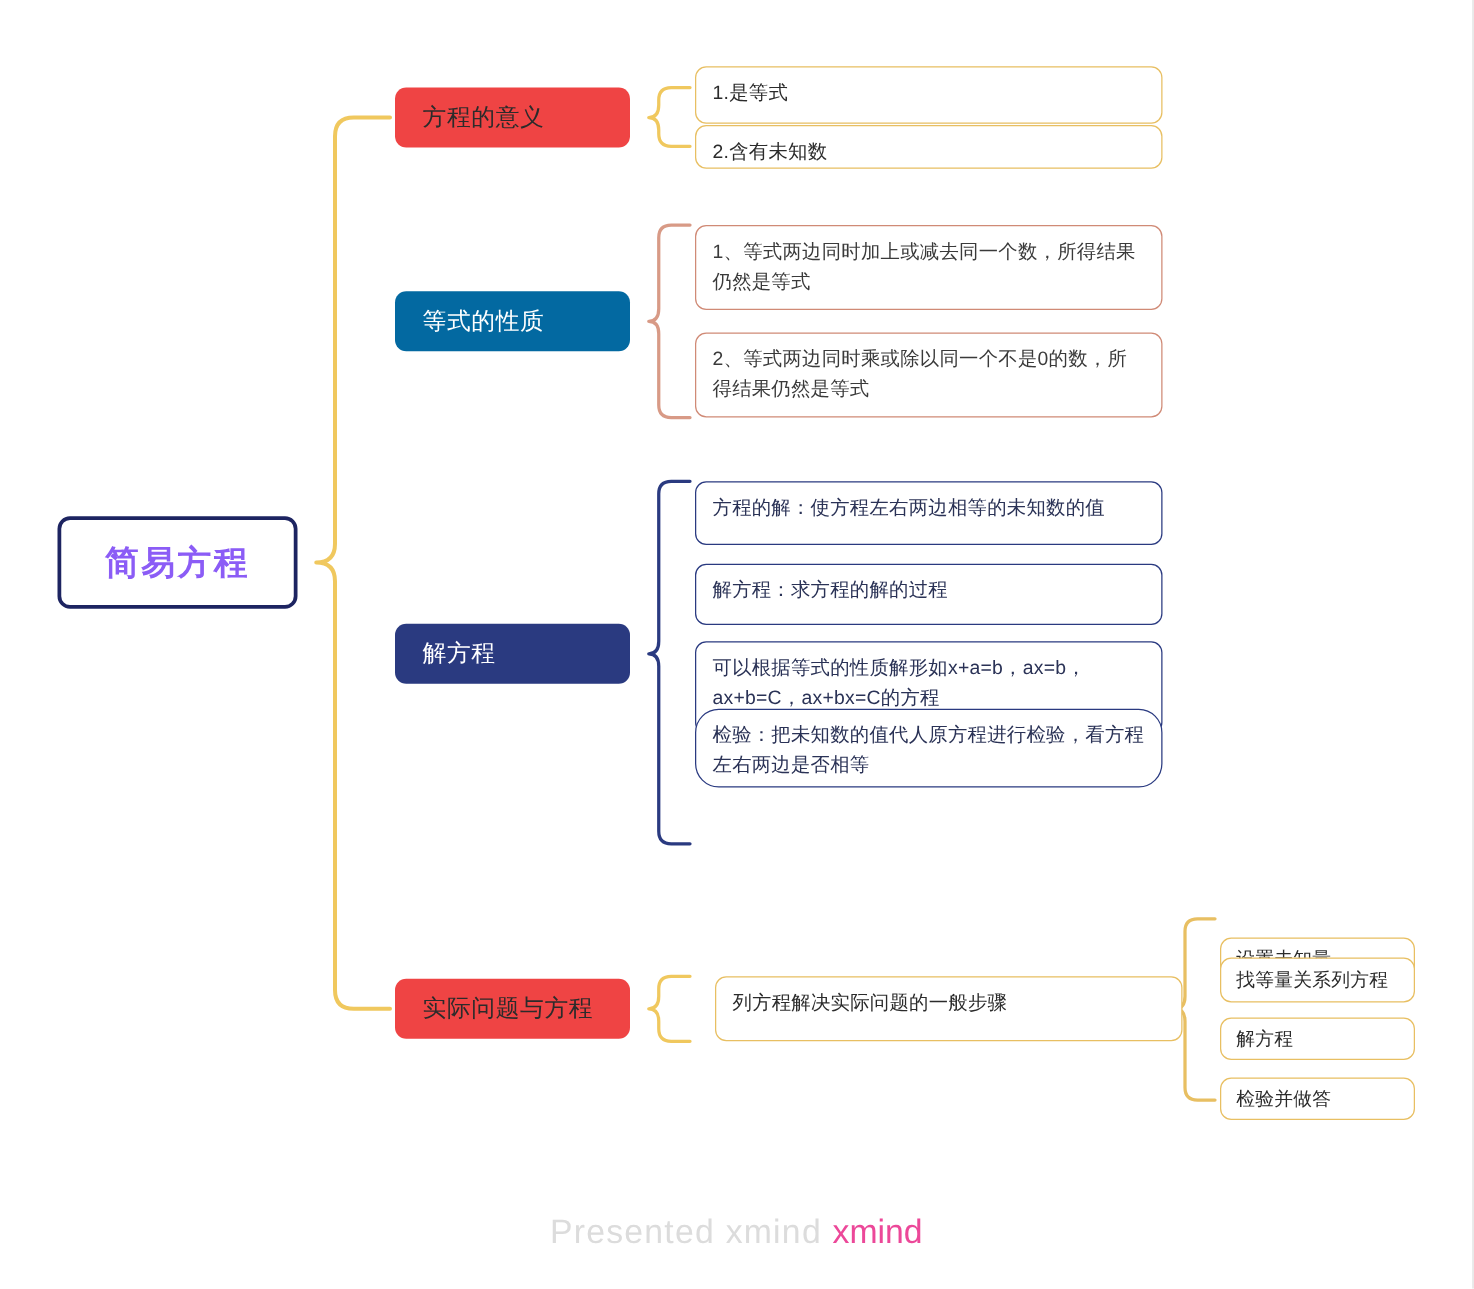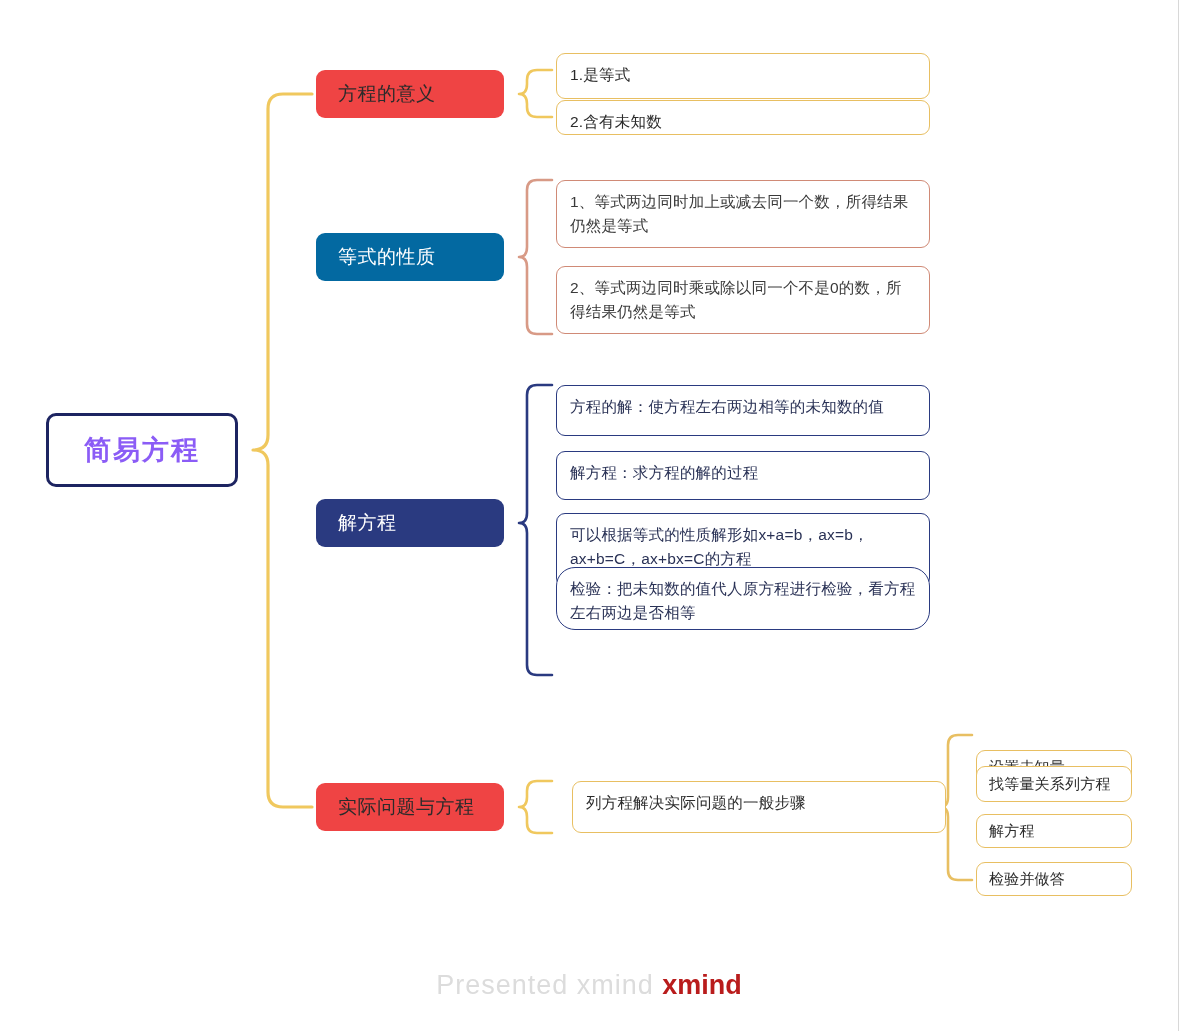--- a/index.html
+++ b/index.html
@@ -111,22 +111,22 @@
     right: 0;
     top: 970px;
     text-align: center;
     color: #dcdcdc;
     font-size: 27px;
     font-weight: 300;
     letter-spacing: 1px;
     user-select: none;
   }
   #watermark b {
-    font-weight: 700;
-    color: #b91c1c;
+    font-weight: 400;
+    color: #ec4899;
     letter-spacing: 0;
   }
 </style>
 </head>
 <body>
 
 <div id="canvas">
 
   <svg id="connectors" viewBox="0 0 1179 1031" xmlns="http://www.w3.org/2000/svg">
 

